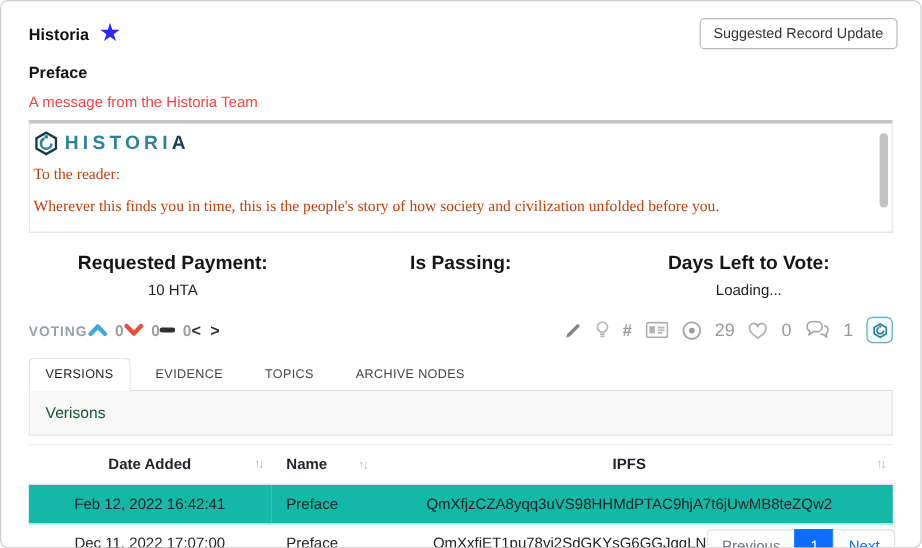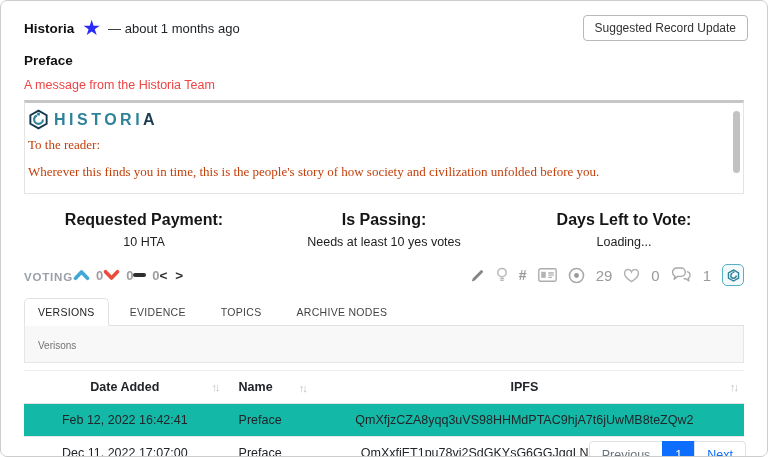--- a/index.html
+++ b/index.html
@@ -54,21 +54,21 @@
     background:#f2fafc; display:flex; align-items:center; justify-content:center; cursor:pointer; }
 
   
   .tabs { display:flex; margin-top:10px; border-bottom:1px solid #dee2e6; }
   .tab { font-size:10.5px; color:#444; padding:7px 13px; margin-right:7px; letter-spacing:.3px;
     cursor:pointer; border:1px solid transparent; border-radius:5px 5px 0 0; margin-bottom:-1px; }
   .tab.active { background:#fff; border-color:#dee2e6 #dee2e6 #fff #dee2e6; color:#222; }
 
   
   .card-header { background:#f8f8f8; border:1px solid #e5e5e5; border-top:none; padding:9px 13px; }
-  .card-link { font-size:10px; color:#737373; text-decoration:none; cursor:pointer; }
+  .card-link { font-size:13px; color:#14532d; text-decoration:none; cursor:pointer; }
   .card-body { padding-top:7px; }
 
   table { width:100%; border-collapse:collapse; font-size:12.5px; table-layout:fixed; }
   col.c-date { width:28%; } col.c-name { width:11%; } col.c-ipfs { width:61%; }
   thead th { position:relative; font-weight:700; color:#212529; padding:9px 8px;
     border-top:1px solid #ededed; border-bottom:1px solid #e2e2e2; cursor:pointer; }
   th.h-date { text-align:center; } th.h-name { text-align:left; padding-left:13px; } th.h-ipfs { text-align:center; }
   .sort { position:absolute; right:7px; top:50%; transform:translateY(-50%);
     font-size:11px; color:#bdbdbd; letter-spacing:-2px; }
   .sort.near { position:static; transform:none; margin-left:26px; vertical-align:middle; }
@@ -91,21 +91,20 @@
 </head>
 <body>
 
 <div class="frame"></div>
 
 <div class="content">
 
   <div class="post-header">
     <span class="author">Historia</span>
     <span class="star">★</span>
-    <span class="posted">— about 1 months ago</span>
   </div>
   <button class="suggest-btn">Suggested Record Update</button>
 
   <div class="post-title">Preface</div>
   <div class="post-subtitle">A message from the Historia Team</div>
 
   <div class="doc-box">
     <div class="doc-logo-row">
       <span>
         <svg width="21" height="21" viewBox="0 0 24 24">
@@ -122,21 +121,20 @@
     <div class="doc-scroll-thumb"></div>
   </div>
 
   <div class="stats">
     <div class="stat">
       <div class="stat-label">Requested Payment:</div>
       <div class="stat-value">10 HTA</div>
     </div>
     <div class="stat">
       <div class="stat-label">Is Passing:</div>
-      <div class="stat-value">Needs at least 10 yes votes</div>
     </div>
     <div class="stat">
       <div class="stat-label">Days Left to Vote:</div>
       <div class="stat-value">Loading...</div>
     </div>
   </div>
 
   <div class="vote-row">
     <div class="vote-left">
       <span class="vote-label">VOTING</span>

